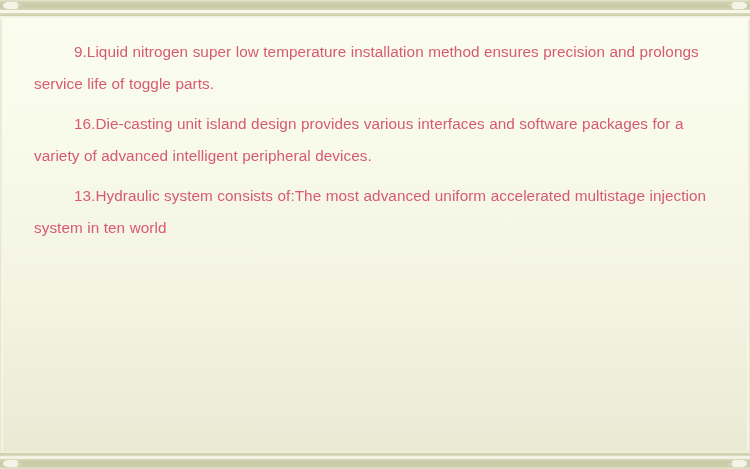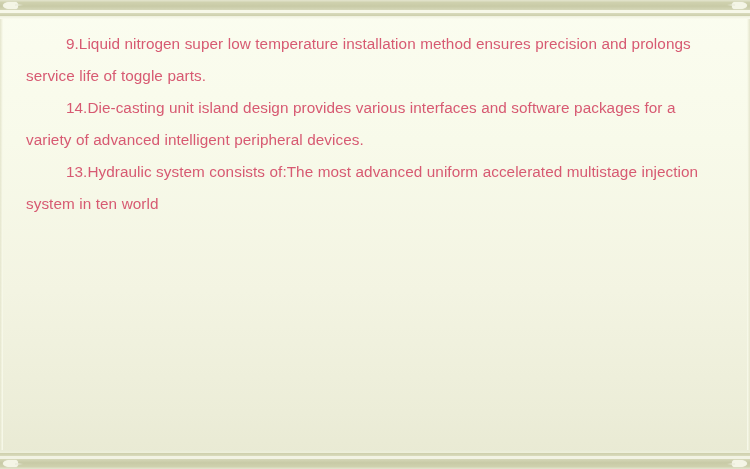--- a/index.html
+++ b/index.html
@@ -146,21 +146,21 @@
   .content {
     position: absolute;
     left: 0;
     right: 0;
     top: 19px;
     padding: 9px 28px 0 26px;
     box-sizing: border-box;
   }
 
   .para {
-    margin: 0;
+    margin: 8px;
     color: #d75a72;
     font-size: 15.3px;
     line-height: 32px;
     text-indent: 40px;
     letter-spacing: 0.05px;
     word-spacing: 0.2px;
     text-align: left;
     white-space: normal;
   }
 </style>
@@ -183,21 +183,21 @@
     <span class="leaf"></span>
     <span class="stem"></span>
   </div>
   <div class="ornament tr">
     <span class="leaf"></span>
     <span class="stem"></span>
   </div>
 
   <div class="content">
     <p class="para">9.Liquid nitrogen super low temperature installation method ensures precision and prolongs service life of toggle parts.</p>
-    <p class="para">14.Die-casting unit island design provides various interfaces and software packages for a variety of advanced intelligent peripheral devices.</p>
+    <p class="para">16.Die-casting unit island design provides various interfaces and software packages for a variety of advanced intelligent peripheral devices.</p>
     <p class="para">13.Hydraulic system consists of:The most advanced uniform accelerated multistage injection system in ten world</p>
   </div>
 
   <div class="band-bottom">
     <div class="bar-fade"></div>
     <div class="bar-thin"></div>
     <div class="bar-gap"></div>
     <div class="bar-thick"></div>
   </div>
 

